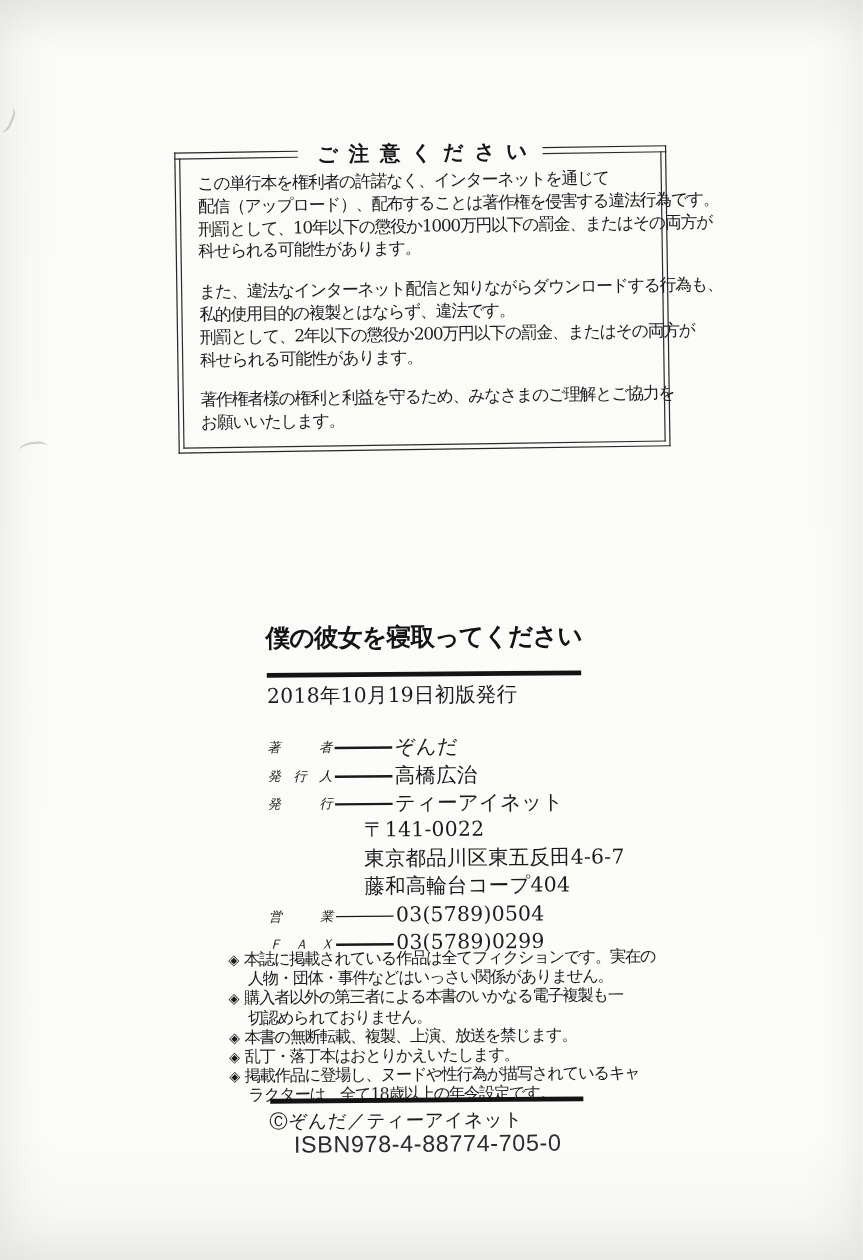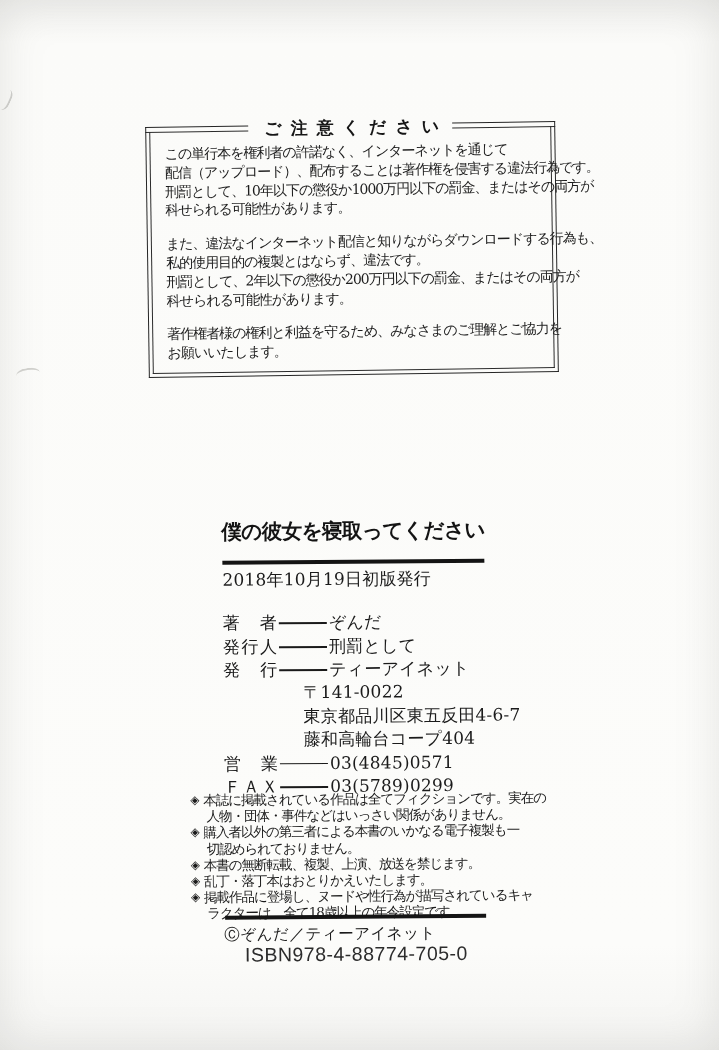--- a/index.html
+++ b/index.html
@@ -39,21 +39,21 @@
   
   .colophon{position:absolute;left:188px;top:518px;width:330px;height:480px;
     transform:rotate(-0.45deg);transform-origin:top left;}
   .book-title{position:absolute;left:33px;top:0;margin:0;font-size:20.5px;font-weight:700;
     letter-spacing:-0.5px;white-space:nowrap;color:#141414;}
   .rule{background:#141414;}
   .rule-title{position:absolute;left:34px;top:43px;width:262px;height:3.6px;}
   .edition-date{position:absolute;left:34px;top:51px;font-size:17px;letter-spacing:0.2px;white-space:nowrap;}
   .pub-rows{position:absolute;left:34px;top:94px;width:290px;}
   .row{display:flex;align-items:center;height:23.4px;white-space:nowrap;}
-  .row-label{display:inline-block;width:54px;font-size:17px;text-align:justify;text-align-last:justify;}
+  .row-label{display:inline-block;width:54px;font-size:11px;text-align:justify;text-align-last:justify;font-style:italic;}
   .leader{display:inline-block;width:48px;height:1.9px;background:#1a1a1a;margin:1px 2px 0 2px;}
   .row-value{font-size:17px;letter-spacing:0.2px;}
   .addr-line{height:23.4px;line-height:23.4px;padding-left:80px;font-size:17px;
     letter-spacing:0.2px;white-space:nowrap;}
   .notes{position:absolute;left:0;top:274px;width:330px;}
   .note{display:flex;font-size:13.5px;line-height:16.2px;letter-spacing:-1px;}
   .note-bullet{width:13px;flex:0 0 13px;font-size:12px;line-height:16.2px;letter-spacing:0;}
   .note-text{white-space:nowrap;}
   .note-line{display:block;}
   .note-line.cont{padding-left:3px;}
@@ -105,34 +105,34 @@
 
     <div class="pub-rows">
       <div class="row">
         <span class="row-label">著　者</span>
         <span class="leader"></span>
         <span class="row-value">ぞんだ</span>
       </div>
       <div class="row">
         <span class="row-label">発行人</span>
         <span class="leader"></span>
-        <span class="row-value">刑罰として</span>
+        <span class="row-value">高橋広治</span>
       </div>
       <div class="row">
         <span class="row-label">発　行</span>
         <span class="leader"></span>
         <span class="row-value">ティーアイネット</span>
       </div>
       <div class="addr-line">〒141-0022</div>
       <div class="addr-line">東京都品川区東五反田4-6-7</div>
       <div class="addr-line">藤和高輪台コープ404</div>
       <div class="row">
         <span class="row-label">営　業</span>
         <span class="leader"></span>
-        <span class="row-value">03(4845)0571</span>
+        <span class="row-value">03(5789)0504</span>
       </div>
       <div class="row">
         <span class="row-label">ＦＡＸ</span>
         <span class="leader"></span>
         <span class="row-value">03(5789)0299</span>
       </div>
     </div>
 
     <div class="notes">
       <div class="note">

